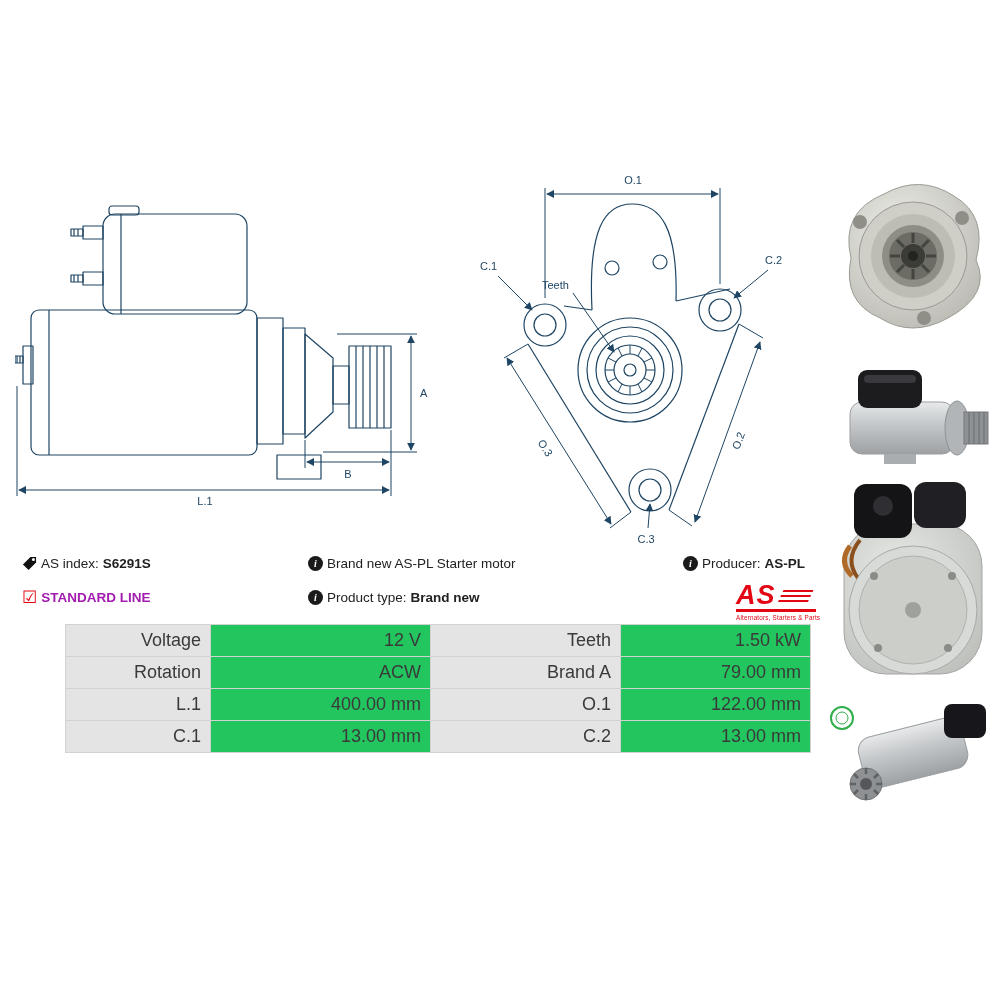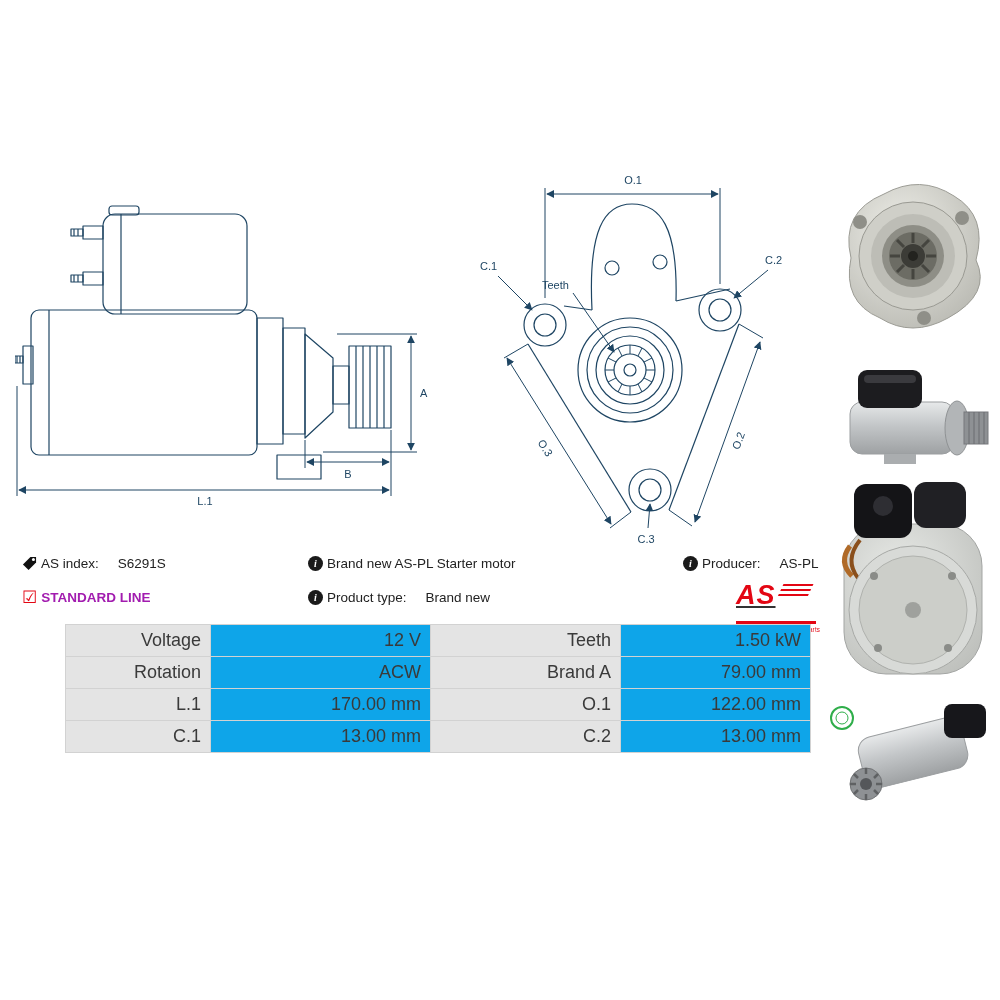--- a/index.html
+++ b/index.html
@@ -3,41 +3,41 @@
 <meta charset="utf-8">
 <style>
   * { margin:0; padding:0; box-sizing:border-box; }
   html,body { width:1000px; height:1000px; background:#ffffff; }
   body { font-family:"Liberation Sans", sans-serif; color:#333; }
   .canvas { position:relative; width:1000px; height:1000px; background:#fff; overflow:hidden; }
   .abs { position:absolute; }
 
   
   .info-cell { position:absolute; display:flex; align-items:center; gap:4px; font-size:13.5px; color:#222; white-space:nowrap; }
-  .info-cell .bold { font-weight:normal;margin-left:15px; }
+  .info-cell .bold { font-weight:bold; }
   .info-ic { display:inline-flex; width:15px; height:15px; border-radius:50%; background:#1a1a1a; color:#fff;
              font-size:10px; font-weight:bold; font-style:italic; align-items:center; justify-content:center;
              font-family:"Liberation Serif", serif; flex:0 0 auto; }
   .check-ic { color:#e30613; font-size:17px; line-height:15px; }
   .redline { color:#a21caf; font-weight:bold; }
 
   
   .aspl-logo { position:absolute; width:80px; }
-  .logo-row { display:flex; align-items:flex-start; gap:4px; border-bottom:3px solid #e30613; padding-bottom:14px;text-decoration:underline; }
+  .logo-row { display:flex; align-items:flex-end; gap:4px; border-bottom:3px solid #e30613; padding-bottom:2px; }
   .logo-as { color:#e30613; font-weight:bold; font-style:italic; font-size:27px; line-height:0.85; letter-spacing:1px; }
   .logo-flag { width:30px; height:15px; margin-bottom:2px;
                background:repeating-linear-gradient(180deg,#e30613 0 2.5px,#ffffff 2.5px 5px);
                transform:skewX(-25deg); }
   .logo-sub { color:#e30613; font-size:6.3px; letter-spacing:0.2px; margin-top:2px; white-space:nowrap; }
 
   
   .spec-table { position:absolute; left:65px; top:624px; border-collapse:collapse; font-size:18px; color:#3a3a3a; table-layout:fixed; }
   .spec-table td { border:1px solid #d2d2d2; text-align:right; padding:5px 9px; height:30px; vertical-align:middle; }
   .spec-table td.lbl { background:#e4e4e4; }
-  .spec-table td.val { background:#0ea5e9; }
+  .spec-table td.val { background:#22c55e; }
 
   svg text { font-family:"Liberation Sans", sans-serif; }
 </style>
 </head>
 <body>
 
 <div class="canvas">
 
   <svg class="abs" style="left:15px; top:200px;" width="420" height="310" viewBox="0 0 420 310">
     <defs>
@@ -306,21 +306,21 @@
         <td class="val">1.50 kW</td>
       </tr>
       <tr>
         <td class="lbl">Rotation</td>
         <td class="val">ACW</td>
         <td class="lbl">Brand A</td>
         <td class="val">79.00 mm</td>
       </tr>
       <tr>
         <td class="lbl">L.1</td>
-        <td class="val">170.00 mm</td>
+        <td class="val">400.00 mm</td>
         <td class="lbl">O.1</td>
         <td class="val">122.00 mm</td>
       </tr>
       <tr>
         <td class="lbl">C.1</td>
         <td class="val">13.00 mm</td>
         <td class="lbl">C.2</td>
         <td class="val">13.00 mm</td>
       </tr>
     </tbody>

